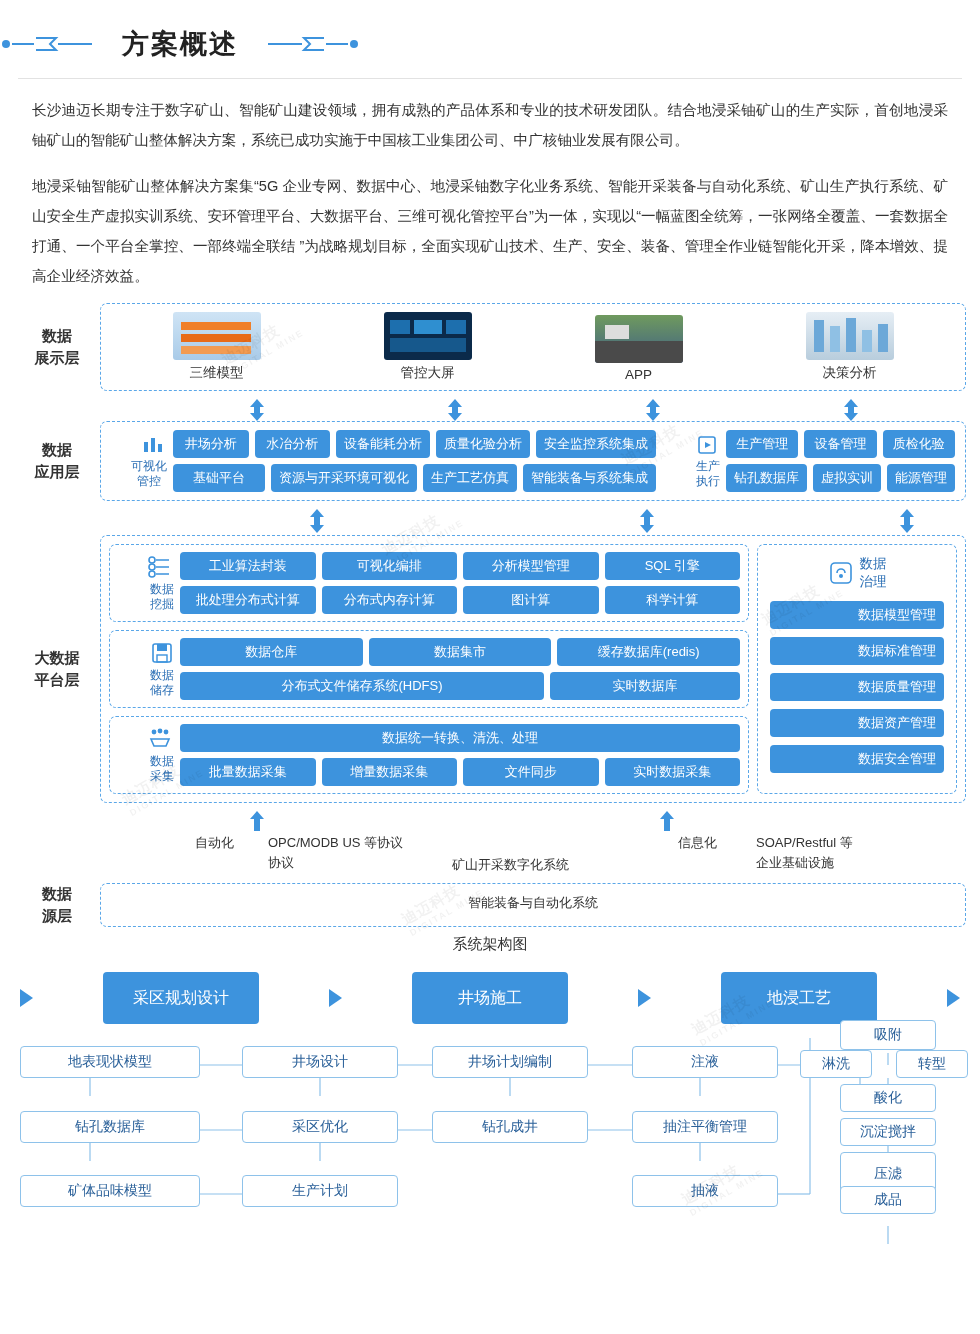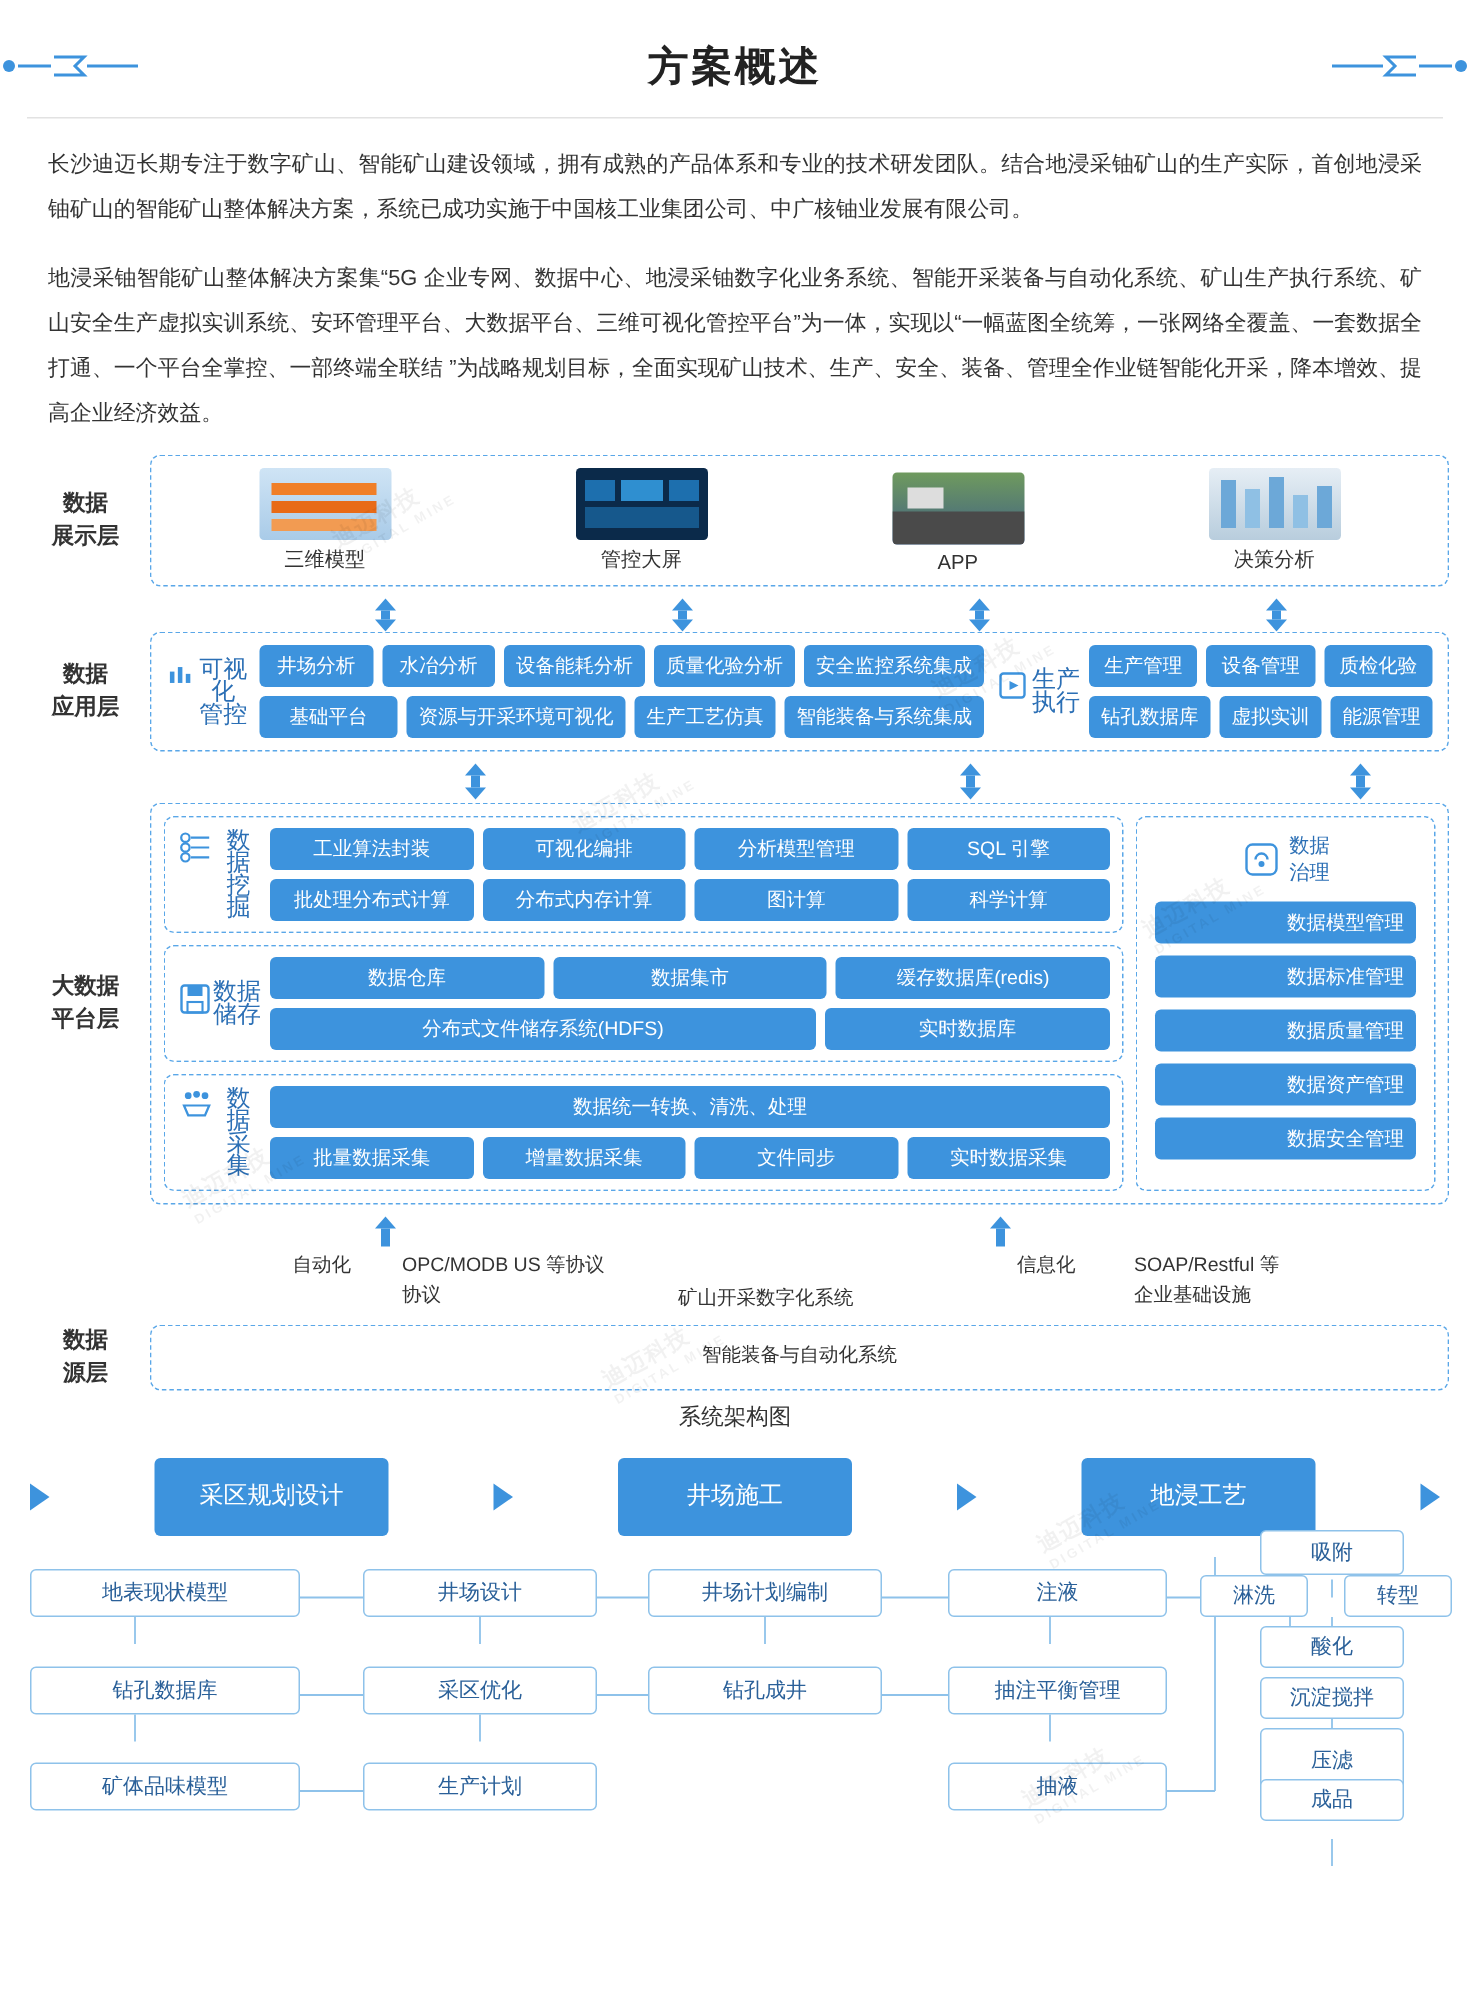--- a/index.html
+++ b/index.html
@@ -15,22 +15,22 @@
   }
   
   .title-wrap {
     text-align: center;
     padding-top: 26px;
     position: relative;
   }
   .title-row {
     display: flex;
     align-items: center;
-    justify-content: space-between;
-    gap: 12px;
+    justify-content: flex-start;
+    gap: 30px;
   }
   .title-text {
     font-size: 27px;
     font-weight: bold;
     color: #222;
     letter-spacing: 2px;
   }
   .orn { width: 92px; height: 22px; }
   .title-rule {
     margin: 16px 18px 0 18px;
@@ -102,24 +102,24 @@
     border-radius: 4px;
     padding: 6px 8px;
     text-align: center;
     white-space: nowrap;
     line-height: 16px;
   }
   .sec-icon {
     width: 56px;
     flex: 0 0 56px;
     display: flex;
-    flex-direction: row;
-    align-items: flex-start;
+    flex-direction: column;
+    align-items: flex-end;
     justify-content: center;
-    font-size: 16px;
+    font-size: 12px;
     color: #2b6fb5;
     line-height: 15px;
     text-align: center;
   }
   .sec-icon svg { margin-bottom: 3px; }
   .grid-rows { flex:1; display:flex; flex-direction:column; gap:6px; }
   .grid-rows .r { display:flex; gap:6px; }
   .grid-rows .r > .chip { flex: 1; }
   
   .app-flex { display:flex; gap:8px; }

